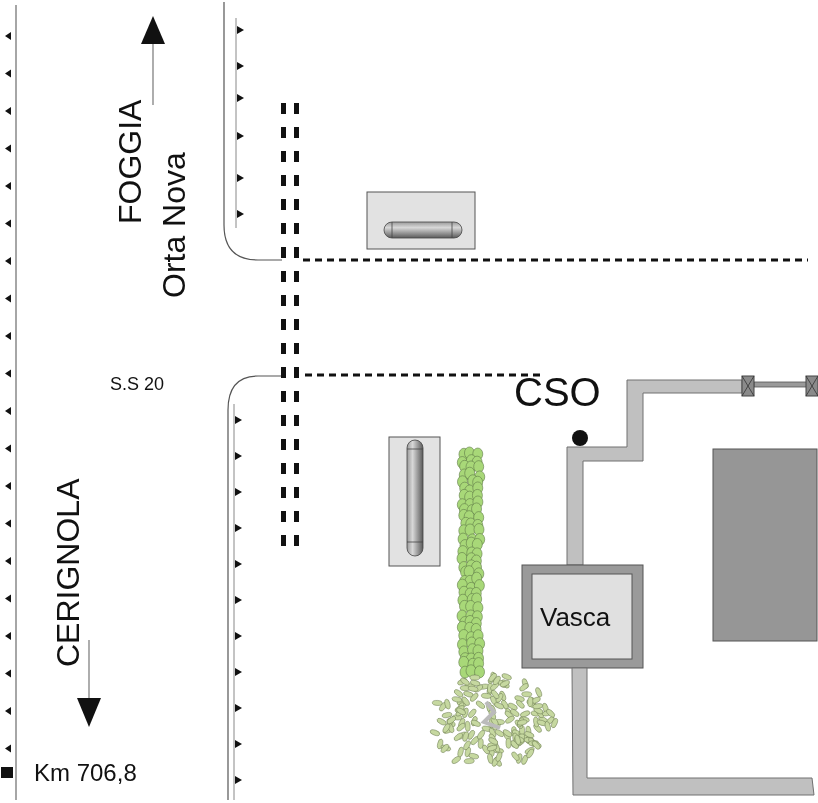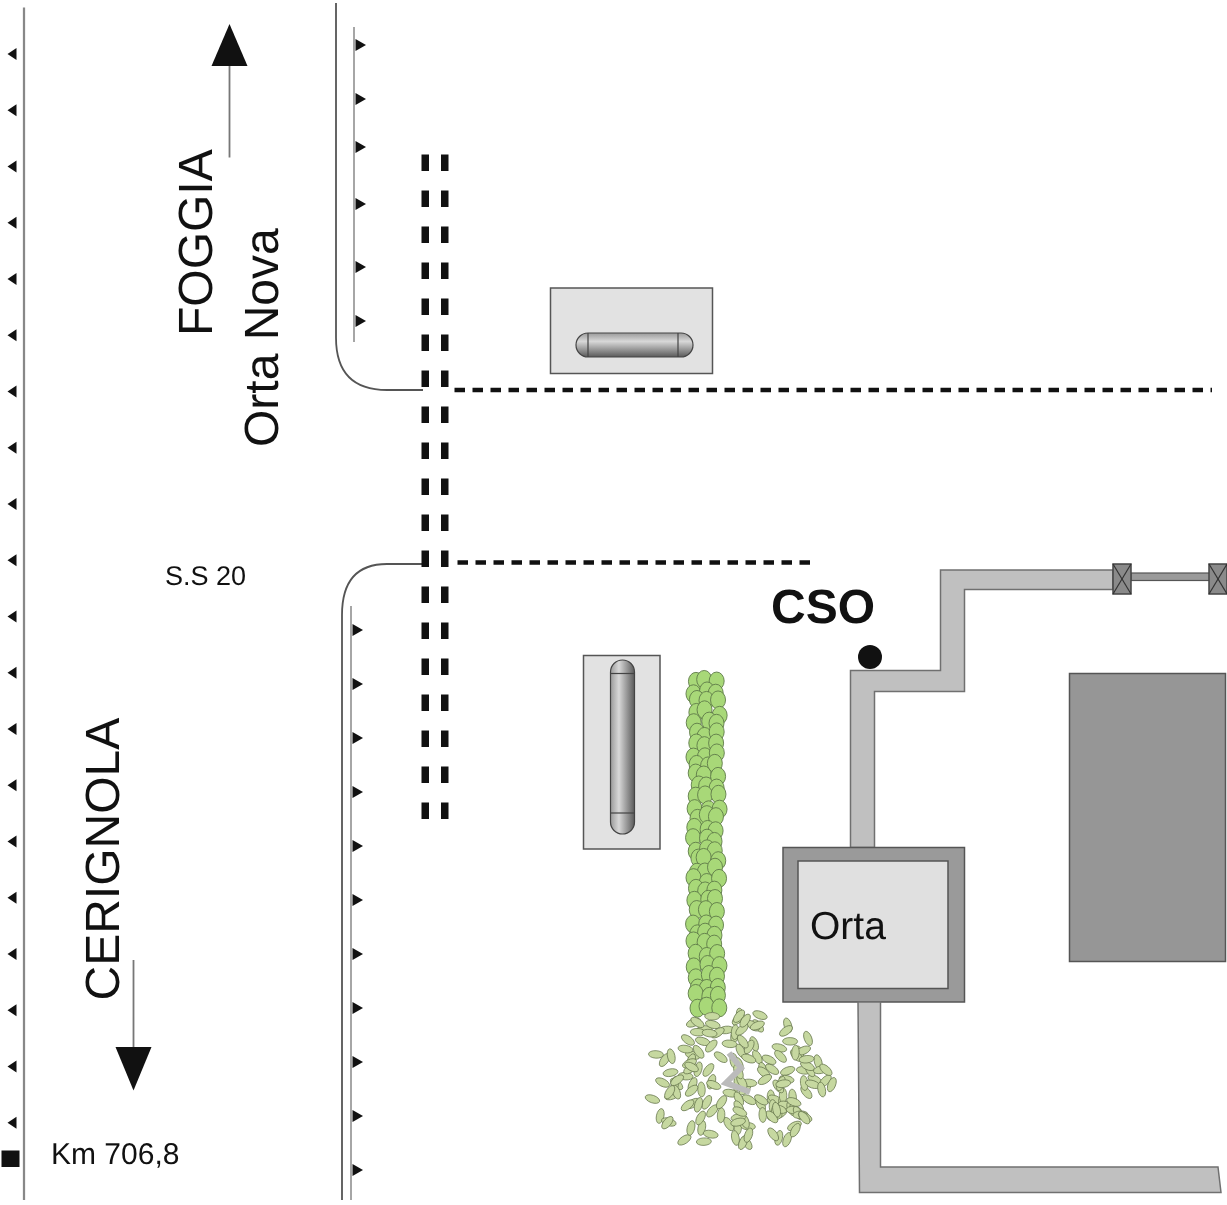--- a/index.html
+++ b/index.html
@@ -438,15 +438,15 @@
 
   <path d="M572 668 L587 668 L587 778 L812 778 L814 795 L573 795 Z" fill="#c0c0c0" stroke="#707070" stroke-width="1"></path>
 
   <rect x="713" y="449" width="104" height="192" fill="#969696" stroke="#555" stroke-width="1"></rect>
 </svg>
 
 <div class="lbl" style="left:78px;top:118px;font-size:32px;transform:rotate(-90deg);transform-origin:left top;top:224px;left:112px;">FOGGIA</div>
 <div class="lbl" style="font-size:32px;transform:rotate(-90deg);transform-origin:left top;top:298px;left:156px;">Orta Nova</div>
 <div class="lbl" style="font-size:32px;transform:rotate(-90deg);transform-origin:left top;top:667px;left:50px;">CERIGNOLA</div>
 <div class="lbl" style="left:110px;top:374px;font-size:18px;">S.S 20</div>
-<div class="lbl" style="left:34px;top:759px;font-size:20px;">Km 706,8</div>
-<div class="lbl" style="left:514px;top:386px;font-size:32px;font-weight:bold;">CSO</div>
-<div class="lbl" style="left:540px;top:602px;font-size:26px;">Orta</div>
+<div class="lbl" style="left:34px;top:759px;font-size:24px;">Km 706,8</div>
+<div class="lbl" style="left:514px;top:370px;font-size:40px;font-weight:normal;">CSO</div>
+<div class="lbl" style="left:540px;top:602px;font-size:26px;">Vasca</div>
 
 </body></html>

